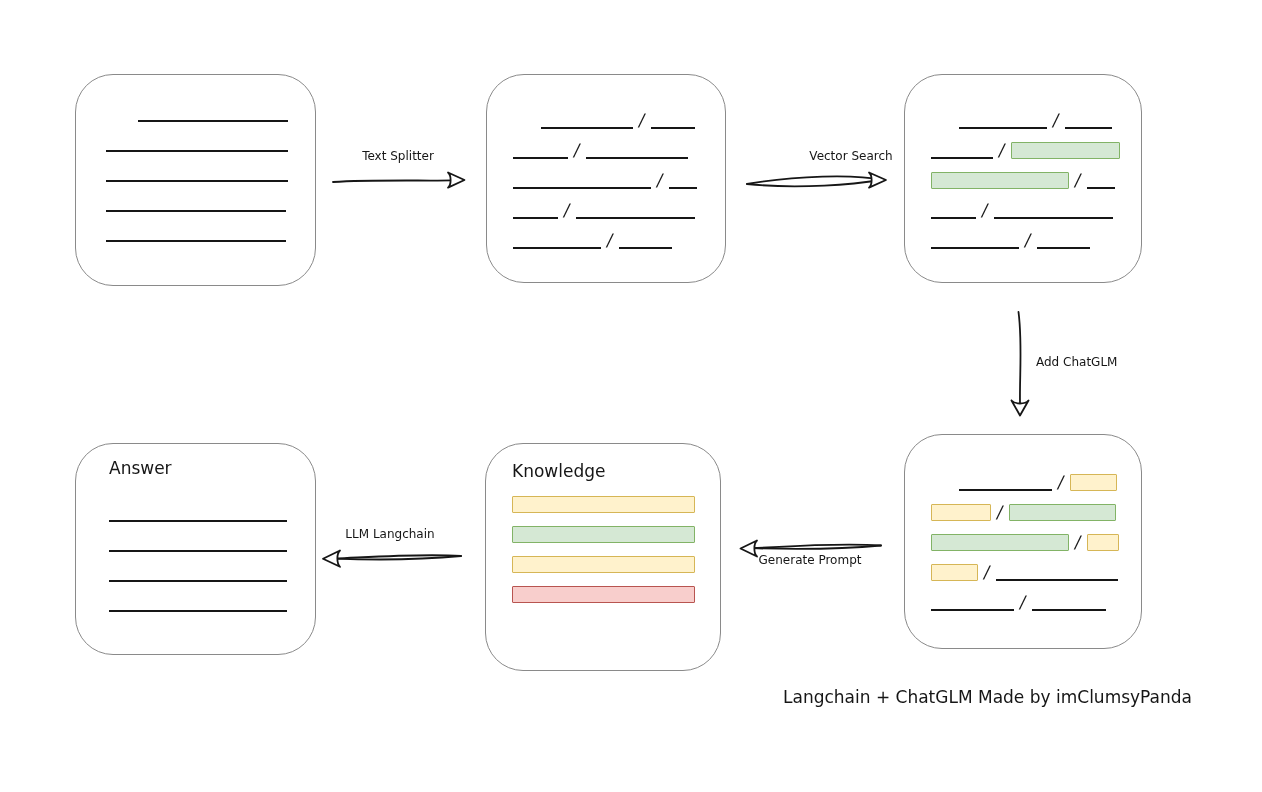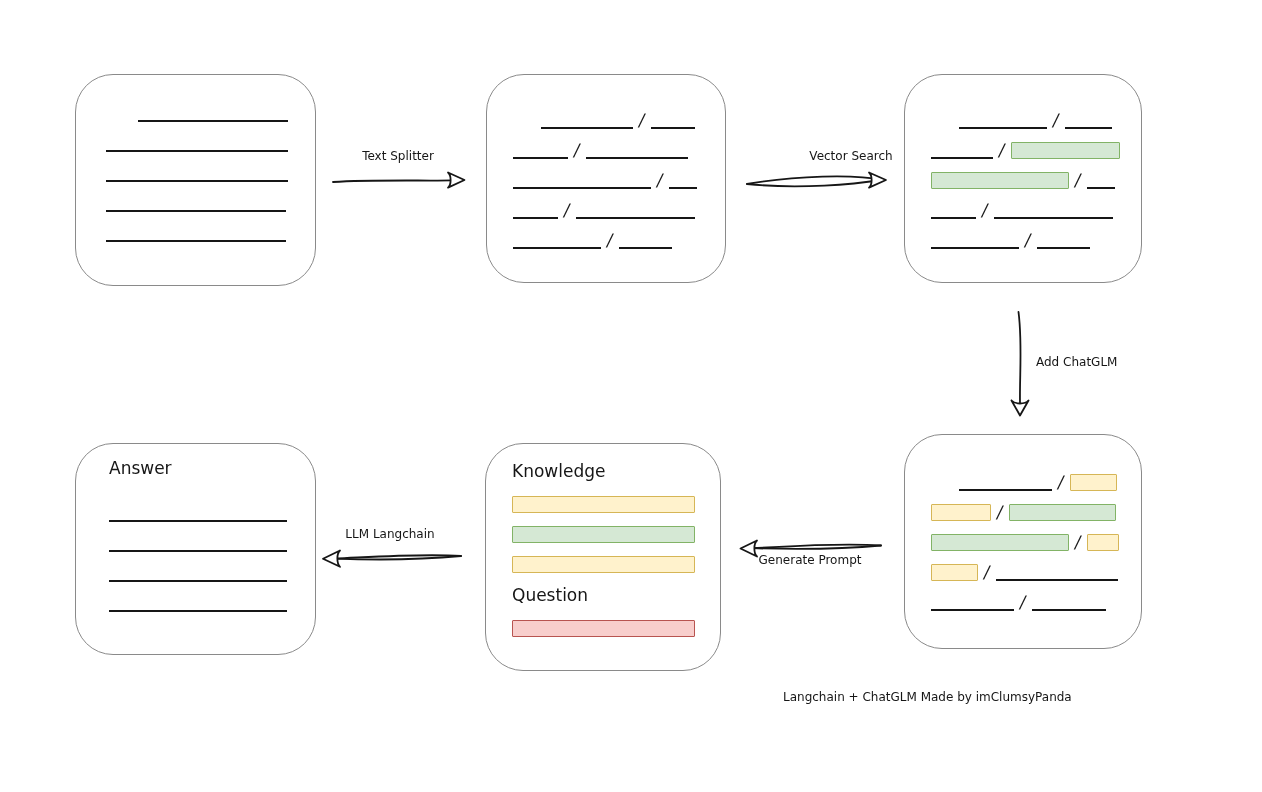--- a/index.html
+++ b/index.html
@@ -40,21 +40,21 @@
   .rows-answer{margin-top:12px;}
 
   
   .arrow-label{position:absolute;font-size:12px;line-height:20px;color:var(--ink);white-space:nowrap;}
   .centered{transform:translateX(-50%);}
   #label-text-splitter  {left:398px;top:146px;}
   #label-vector-search  {left:812px;top:146px;margin-left:39px;}
   #label-add-context    {left:1036px;top:352px;}
   #label-generate-prompt{left:810px;top:518px;margin-top:32px;}
   #label-llm-response   {left:390px;top:524px;}
-  .caption{position:absolute;left:783px;top:686px;font-size:12px;line-height:22px;
+  .caption{position:absolute;left:783px;top:686px;font-size:17px;line-height:22px;
            color:var(--ink);white-space:nowrap;}
 
   
   svg.arrows{position:absolute;left:0;top:0;width:1262px;height:792px;pointer-events:none;}
   .stroke{fill:none;stroke:var(--ink);stroke-width:1.8;stroke-linecap:round;stroke-linejoin:round;}
   .head{fill:#ffffff;}
 </style>
 </head>
 <body>
 
@@ -180,21 +180,20 @@
         <div class="seg-row">
           <div class="seg-yellow" style="width: 183px;"></div>
         </div>
         <div class="seg-row">
           <div class="seg-green" style="width: 183px;"></div>
         </div>
         <div class="seg-row">
           <div class="seg-yellow" style="width: 183px;"></div>
         </div>
       </div>
-    <div class="node-title title-question">Question</div>
     <div class="rows">
         <div class="seg-row">
           <div class="seg-red" style="width: 183px;"></div>
         </div>
       </div>
   </div>
 
   <div class="node" id="node-answer">
     <div class="node-title">Answer</div>
     <div class="rows rows-answer">

